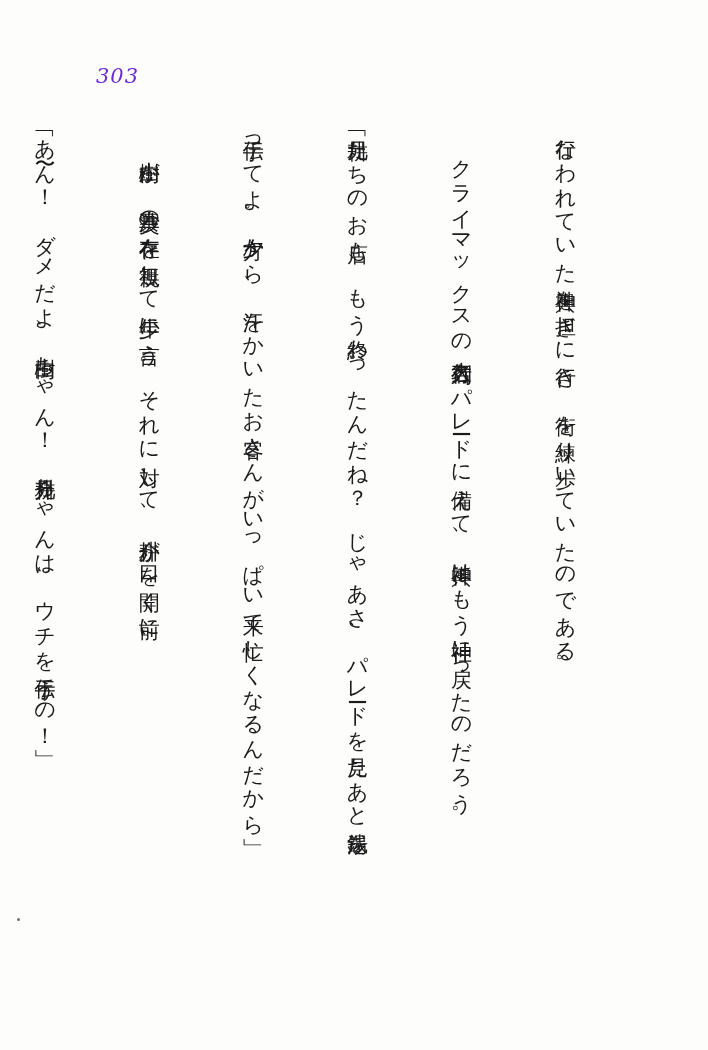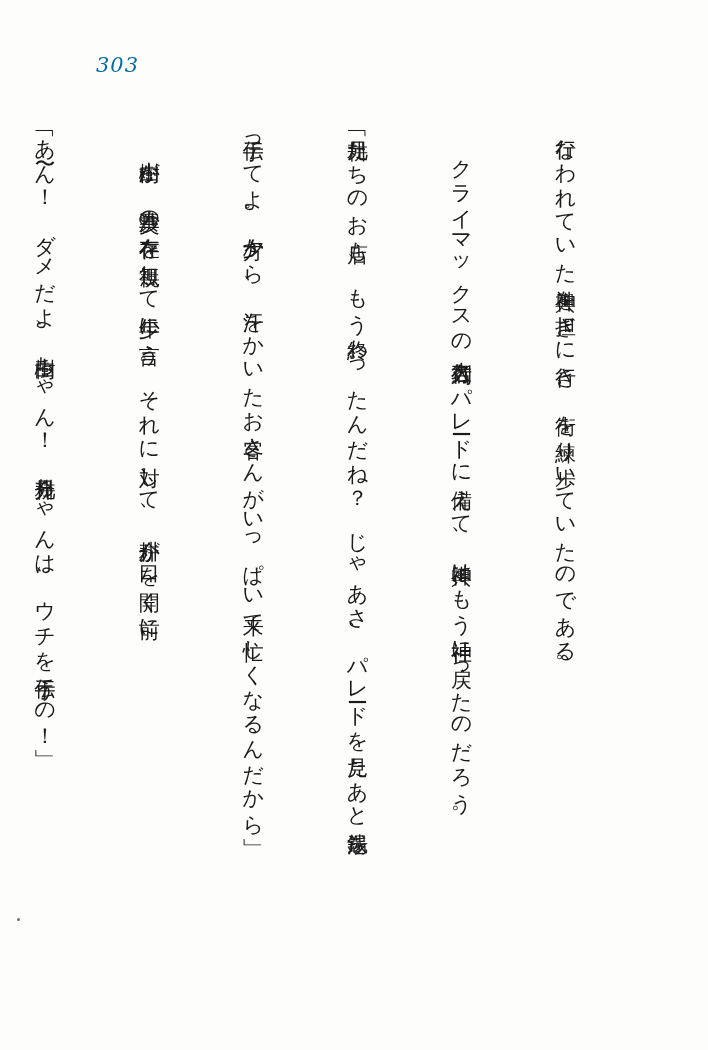--- a/index.html
+++ b/index.html
@@ -9,27 +9,27 @@
   }
   .stage {
     position: relative;
     width: 708px;
     height: 1050px;
     background: #fdfdfc;
     overflow: hidden;
   }
   .page-number {
     position: absolute;
-    top: 53px;
+    top: 64px;
     left: 96px;
     font-family: "DejaVu Serif", "Liberation Serif", serif;
     font-style: italic;
     font-size: 21px;
     letter-spacing: 1px;
-    color: #0369a1;
+    color: #6d28d9;
   }
   .text-block {
     position: absolute;
     top: 123px;
     right: 56px;
     height: 845px;
     writing-mode: vertical-rl;
     text-orientation: mixed;
     font-family: "DejaVu Serif", "Liberation Serif", serif;
     font-size: 21px;

